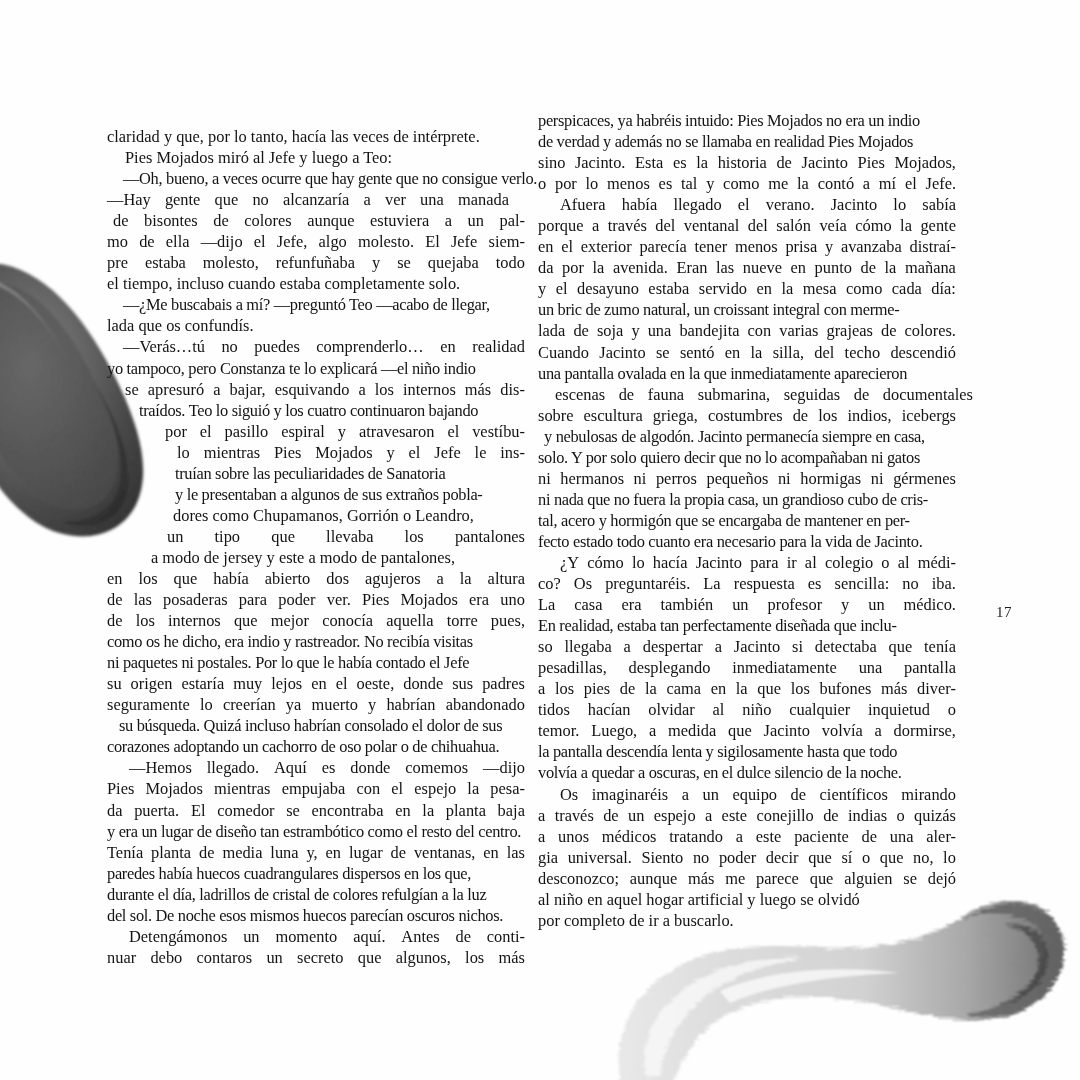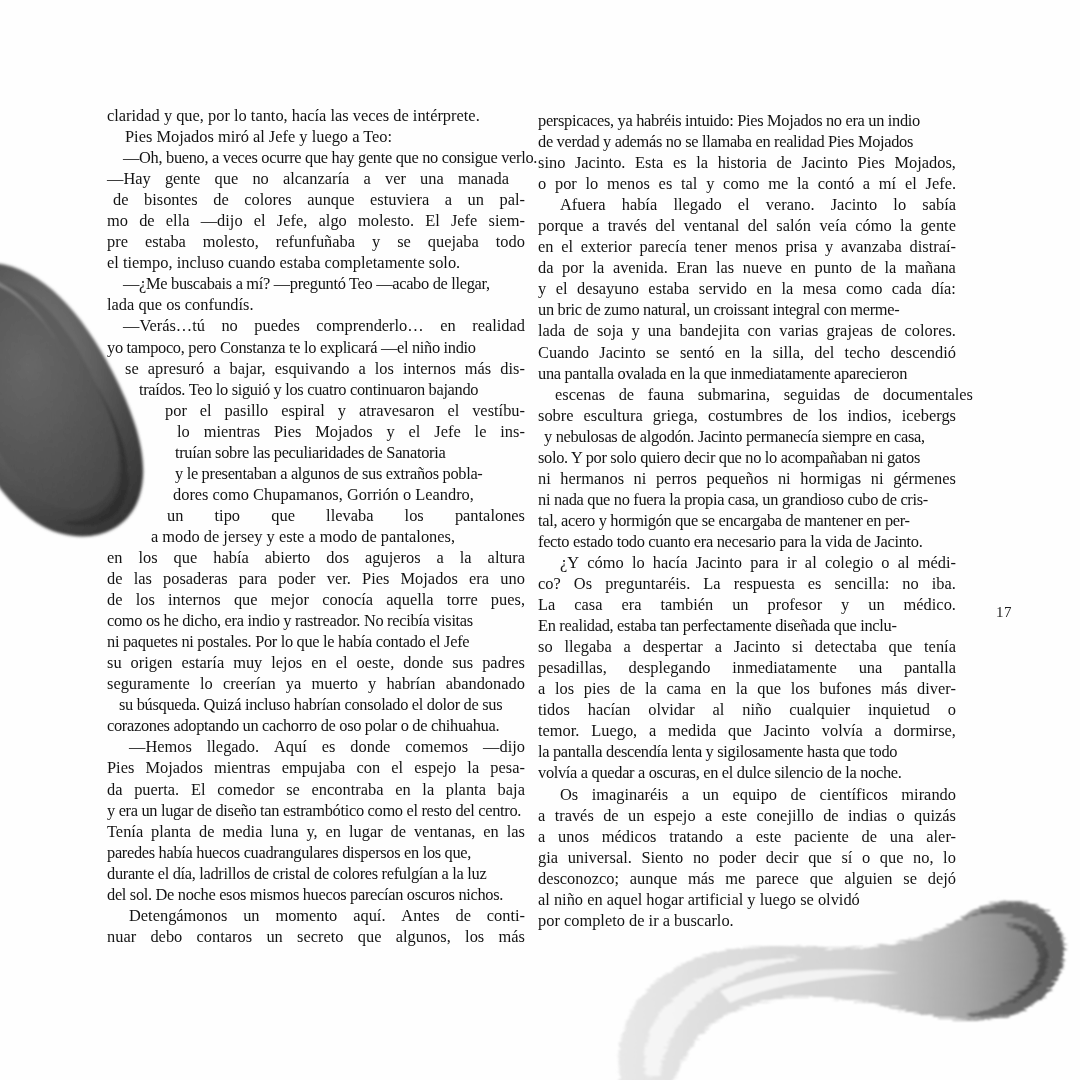--- a/index.html
+++ b/index.html
@@ -40,21 +40,21 @@
     position: absolute;
     font-size: 16.4px;
     line-height: 21.05px;
     text-align: justify;
     text-align-last: left;
     hyphens: manual;
     color: #131313;
   }
   #left-column {
     left: 107px;
-    top: 105px;
+    top: 126px;
     width: 418px;
   }
   #right-column {
     left: 538px;
     top: 110px;
     width: 418px;
   }
   
   .ln {
     display: flex;

